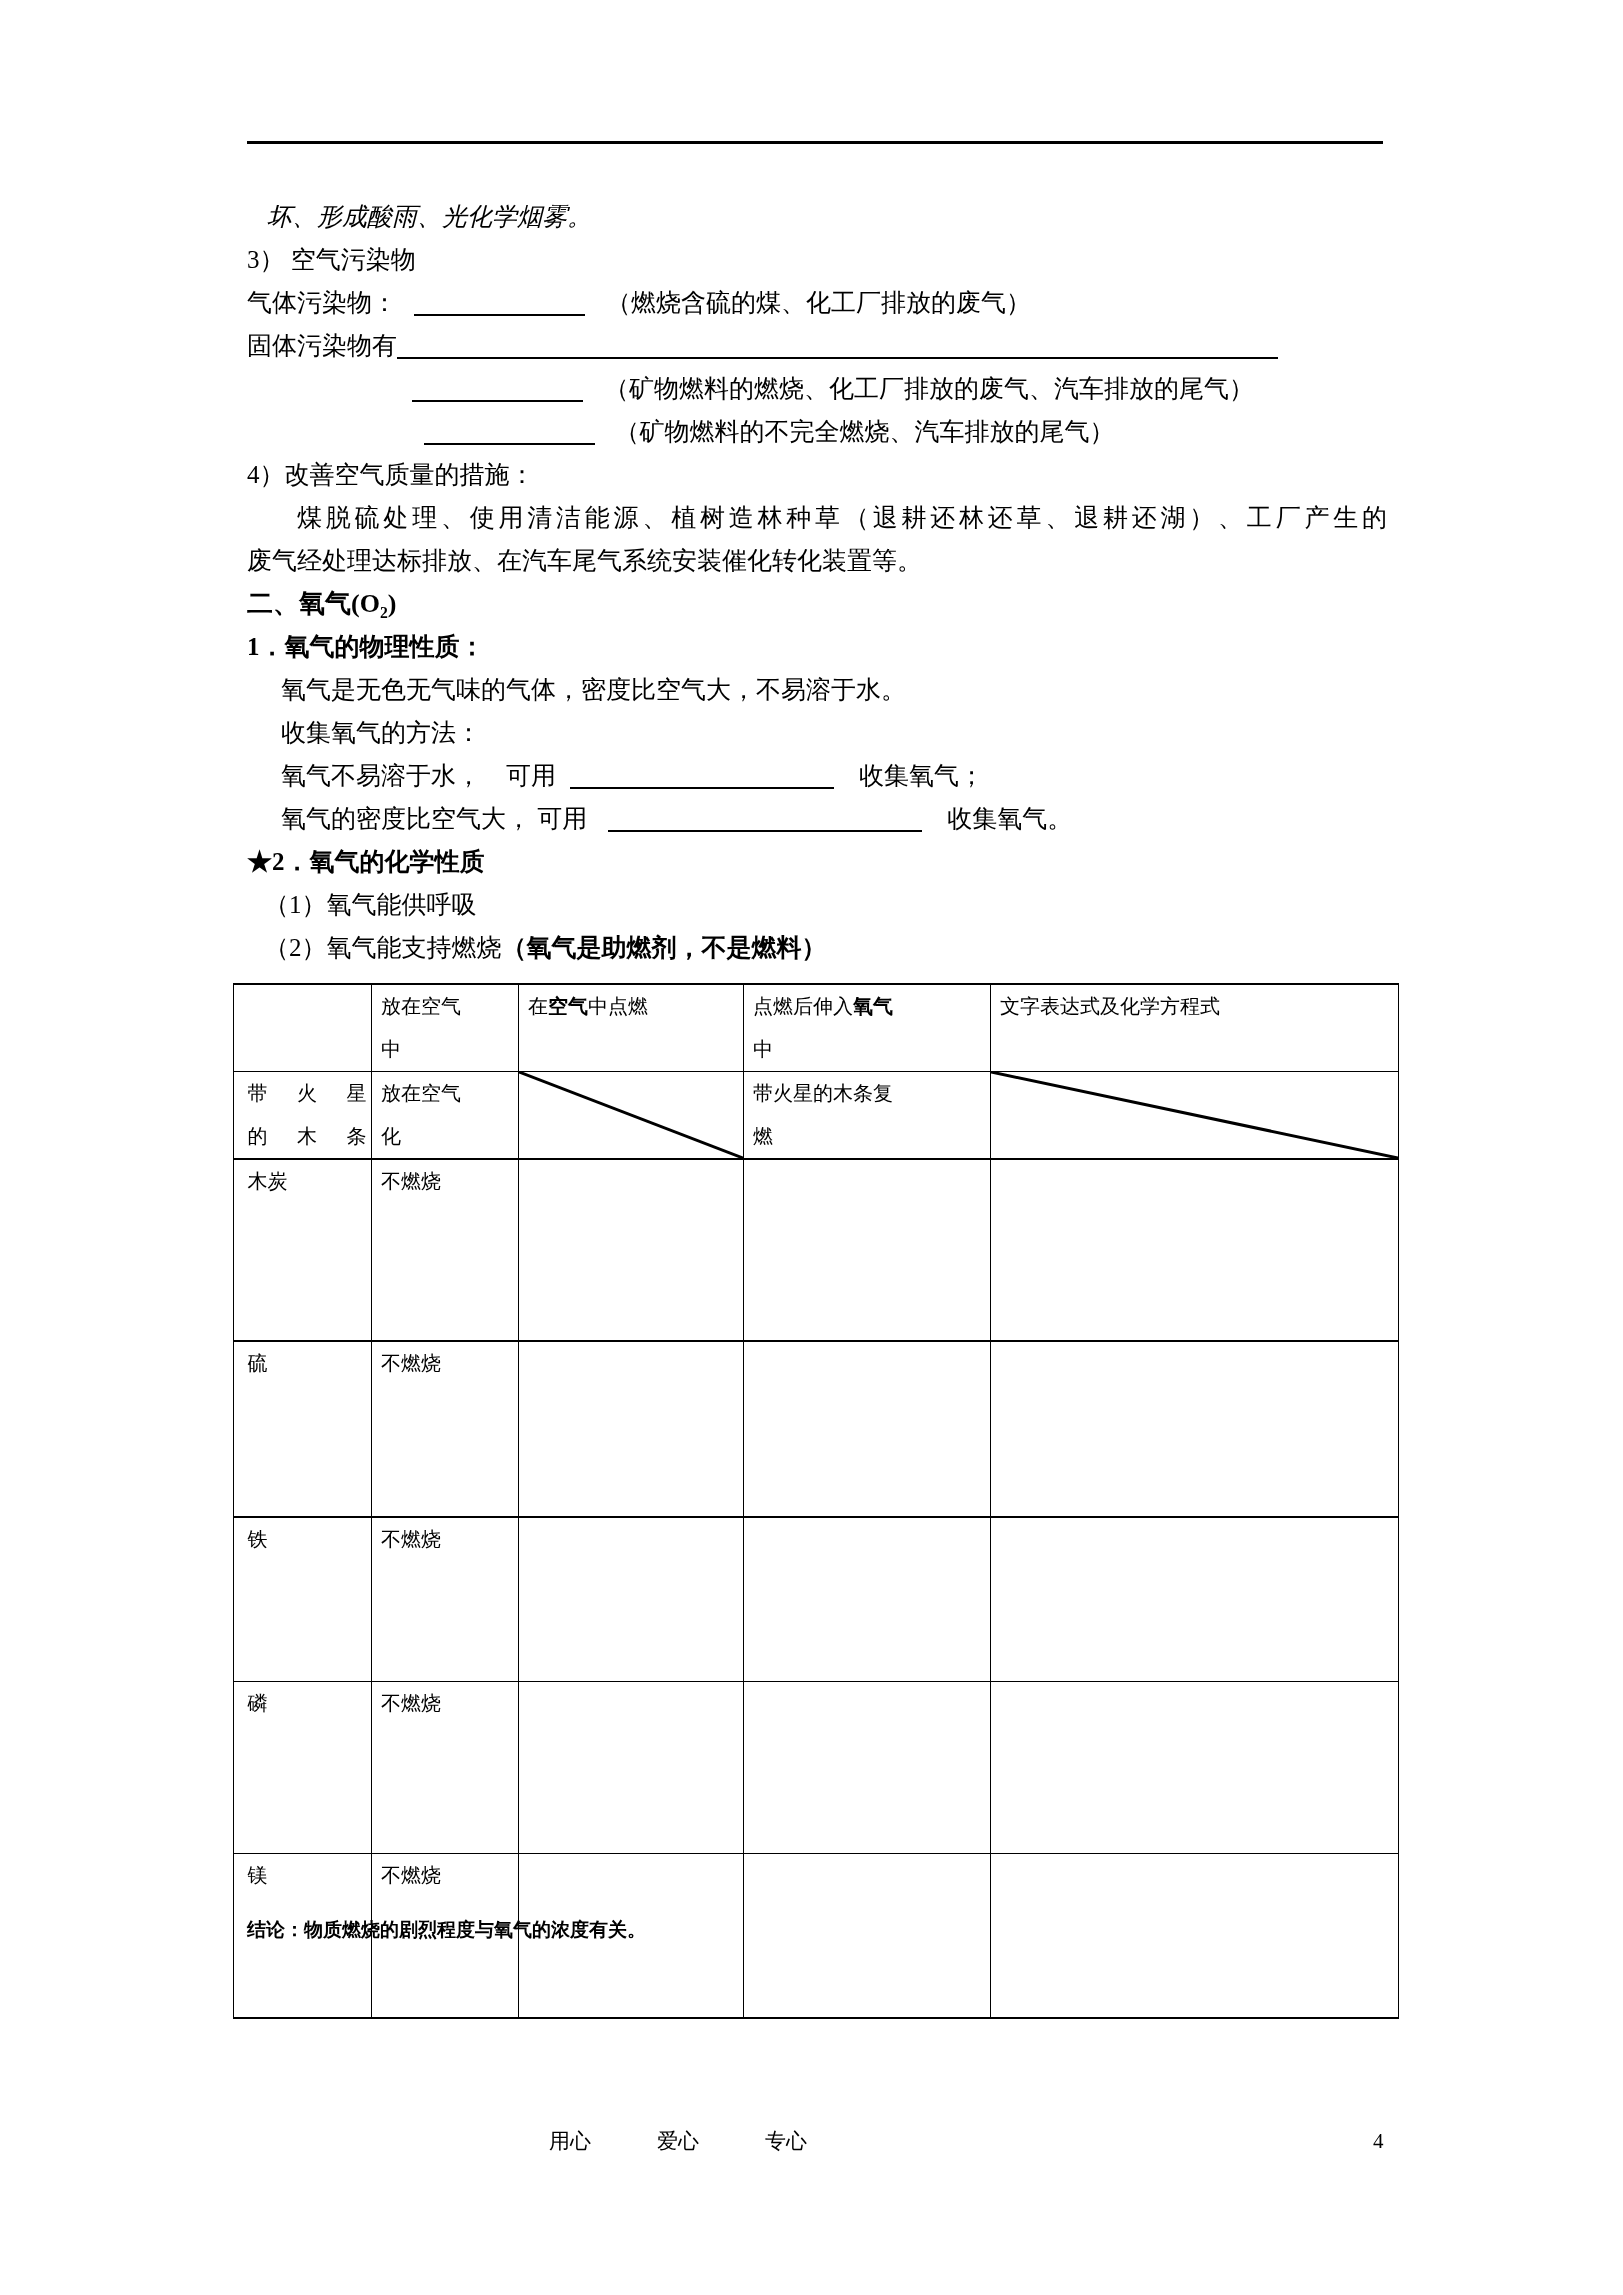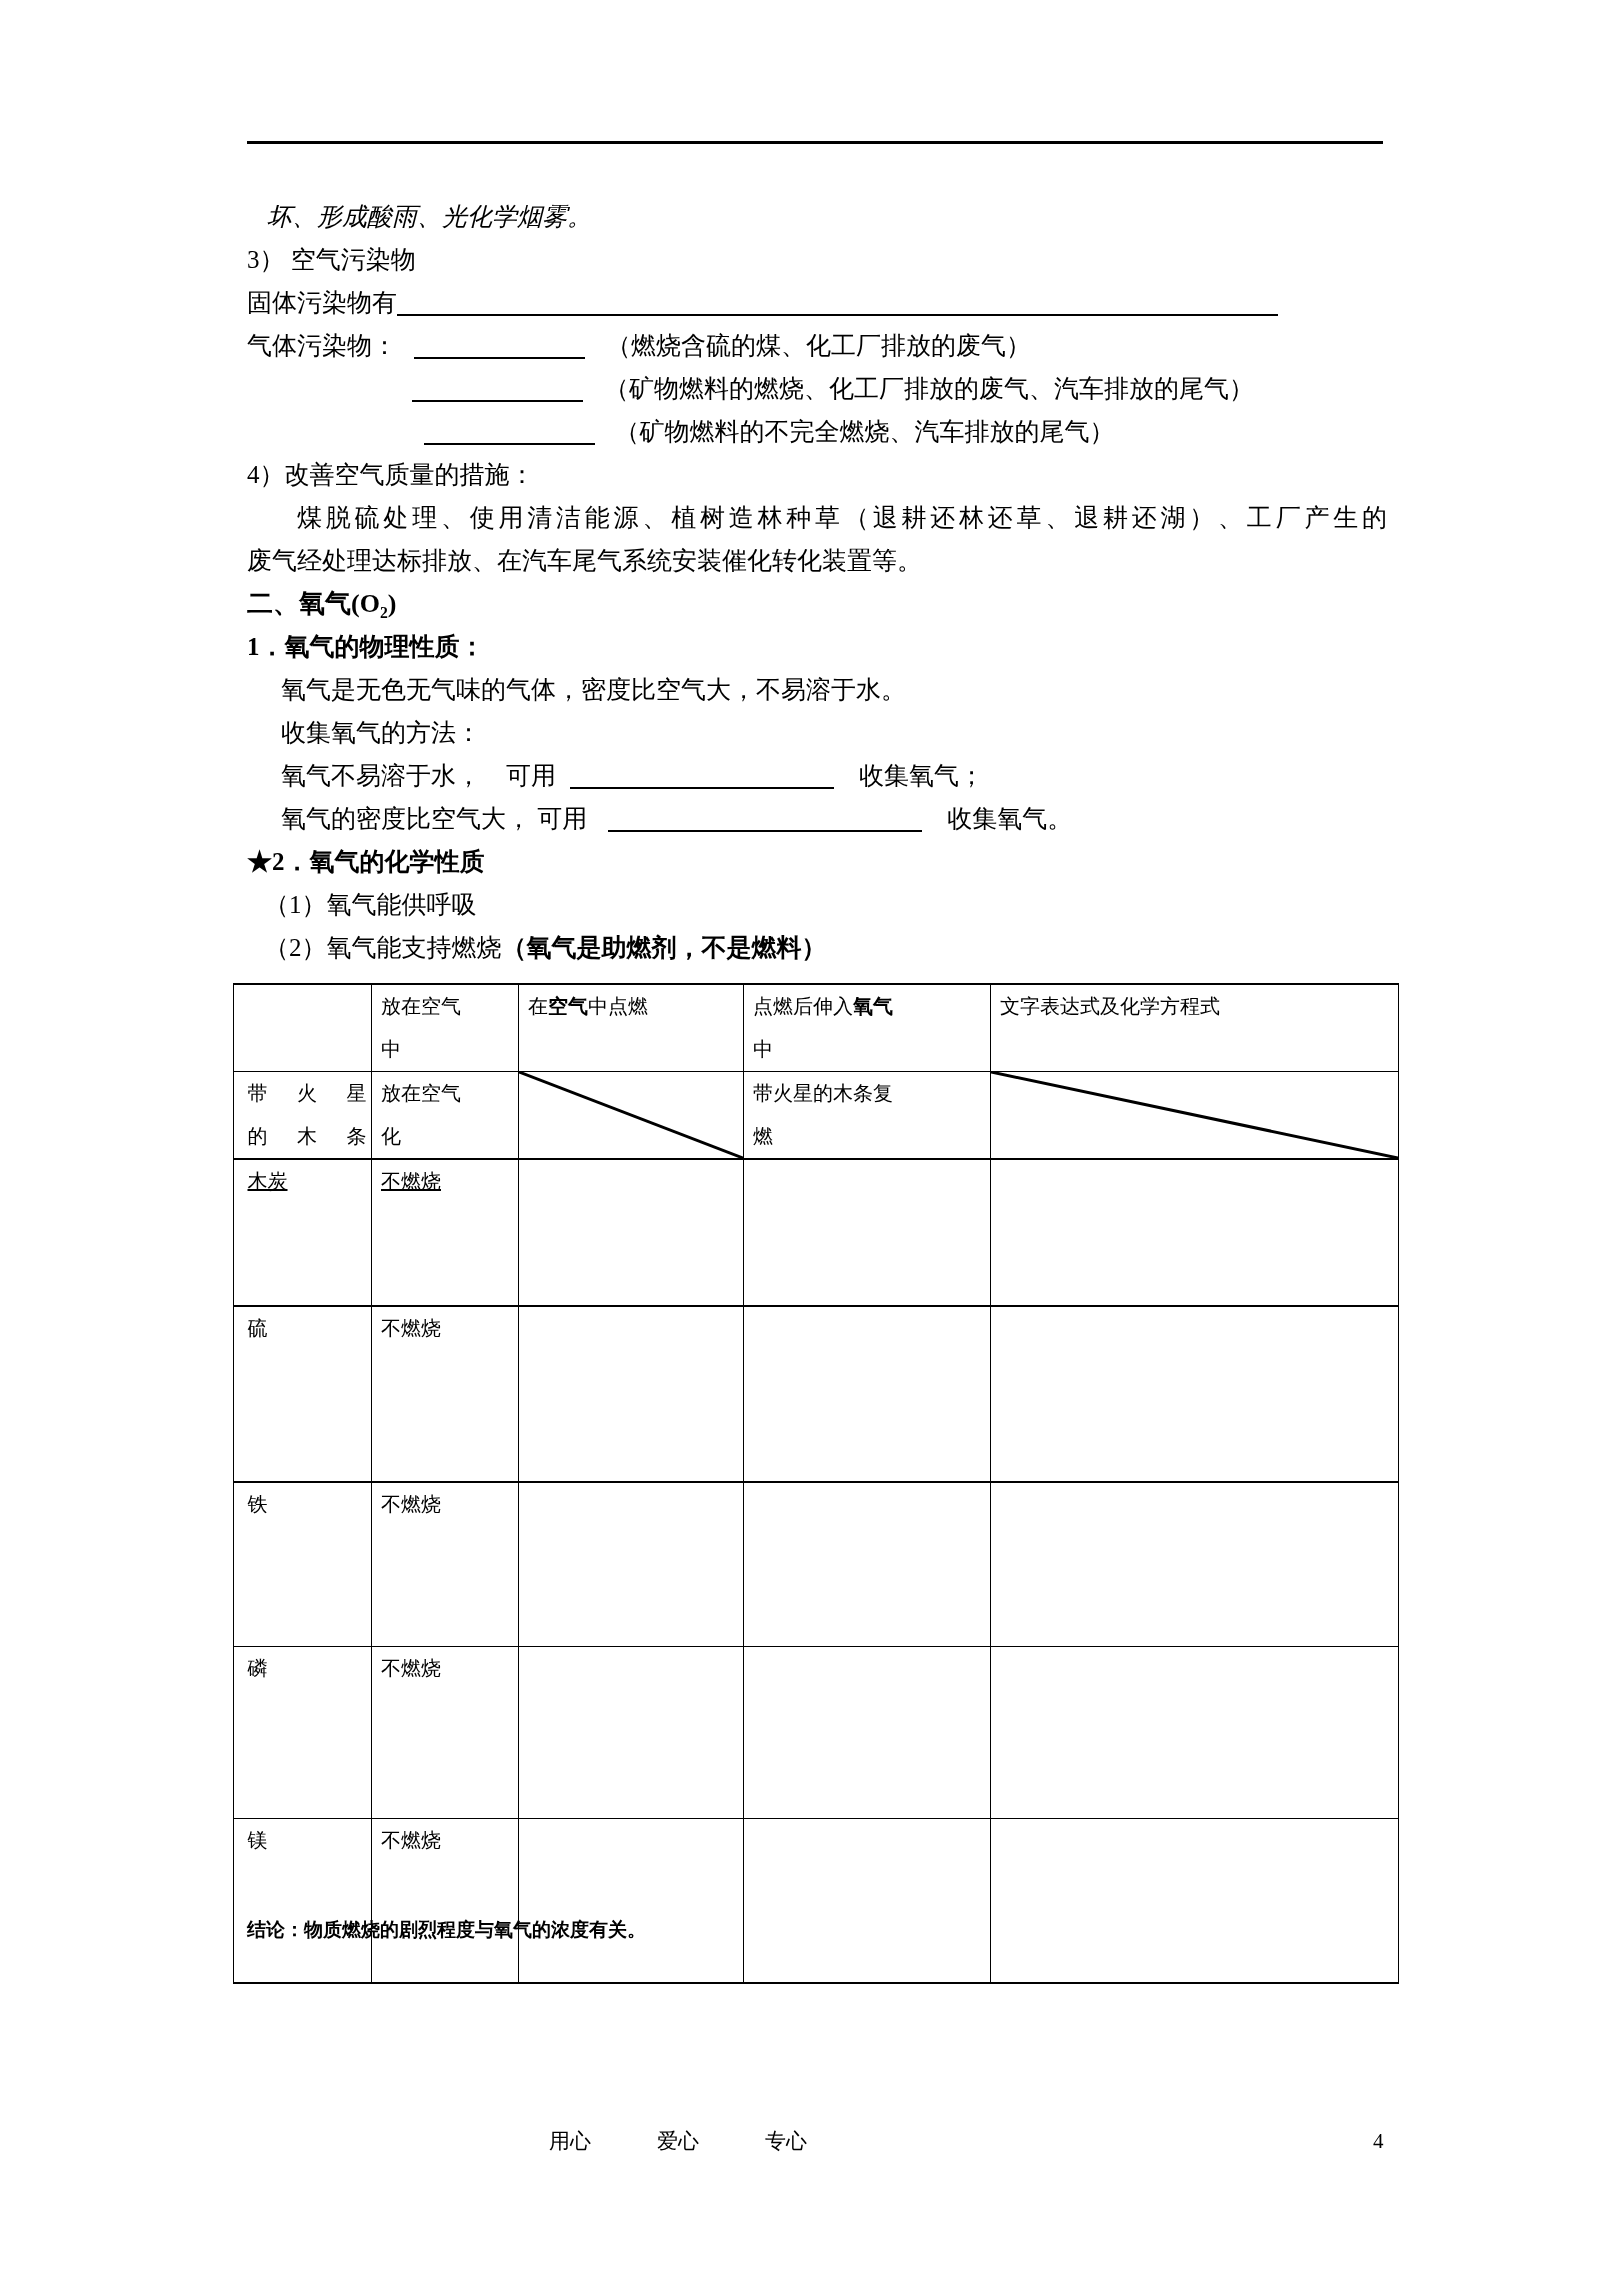--- a/index.html
+++ b/index.html
@@ -46,21 +46,21 @@
   table.exp td{
     border-left:1.1px solid #000;
     vertical-align:top;padding:0 4.5px 0 9px;
     overflow:hidden;
   }
   table.exp td:first-child{border-left:none;padding-left:13.5px;}
   tr.sep2 td{border-top:1.1px solid #000;}
   tr.sep4 td{border-top:2.2px solid #000;}
   tr.hrow{height:86px;}
   tr.r1{height:87px;}
-  tr.r2{height:147px;text-decoration:underline;}
+  tr.r2{height:182px;}
   tr.r3{height:176px;}
   tr.r4{height:164px;}
   tr.r5{height:172px;}
   tr.r6{height:165px;}
   td.center{text-align:left;padding-left:4.5px;}
   td.tall{padding-top:3.4px;}
   .prelines{white-space:pre-line;}
   td.justcell{
     text-align:justify;text-align-last:justify;
     white-space:pre-line;padding:0 20px 0 13.5px;
@@ -88,25 +88,25 @@
 <div id="page">
 
   <div class="toprule"></div>
 
   <div class="content">
     <div class="ln ind36">坏、形成酸雨、光化学烟雾。</div>
 
     <div class="ln">3） 空气污染物</div>
 
     <div class="ln">
+      <span>气体污染物：</span><span class="blank bw305 ml30 mr38"></span><span>（燃烧含硫的煤、化工厂排放的废气）</span>
+    </div>
+
+    <div class="ln">
       <span>固体污染物有</span><span class="blank bw1570"></span>
-    </div>
-
-    <div class="ln">
-      <span>气体污染物：</span><span class="blank bw305 ml30 mr38"></span><span>（燃烧含硫的煤、化工厂排放的废气）</span>
     </div>
 
     <div class="ln">
       <span class="blank bw305 ml295 mr38"></span><span>（矿物燃料的燃烧、化工厂排放的废气、汽车排放的尾气）</span>
     </div>
 
     <div class="ln">
       <span class="blank bw305 ml315 mr35"></span><span>（矿物燃料的不完全燃烧、汽车排放的尾气）</span>
     </div>
 

